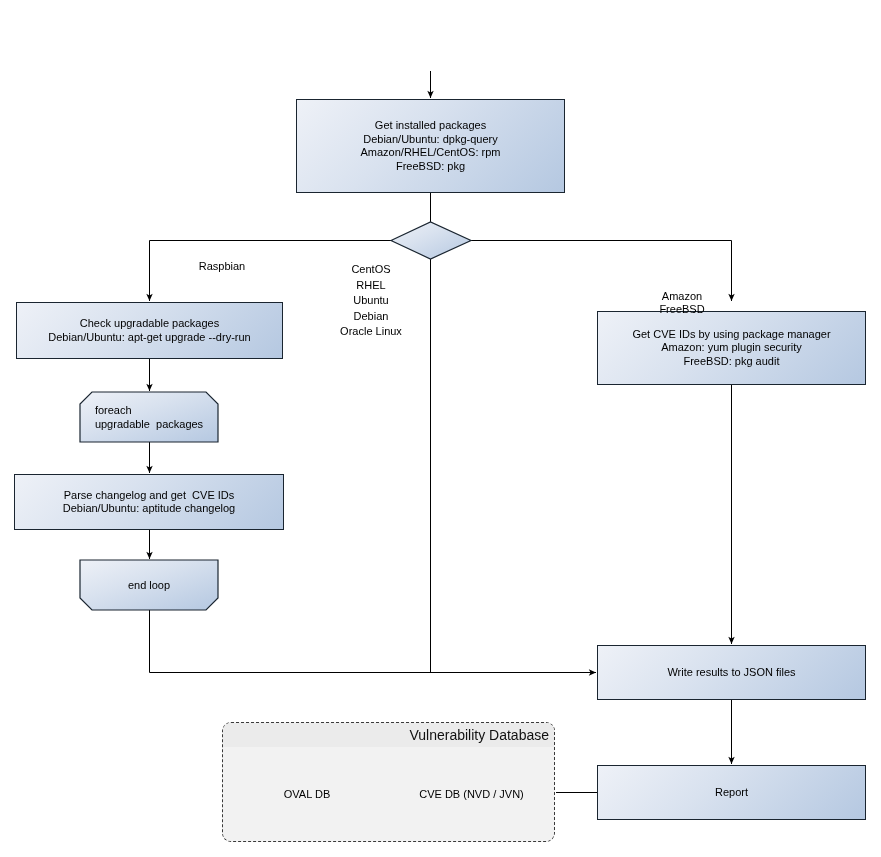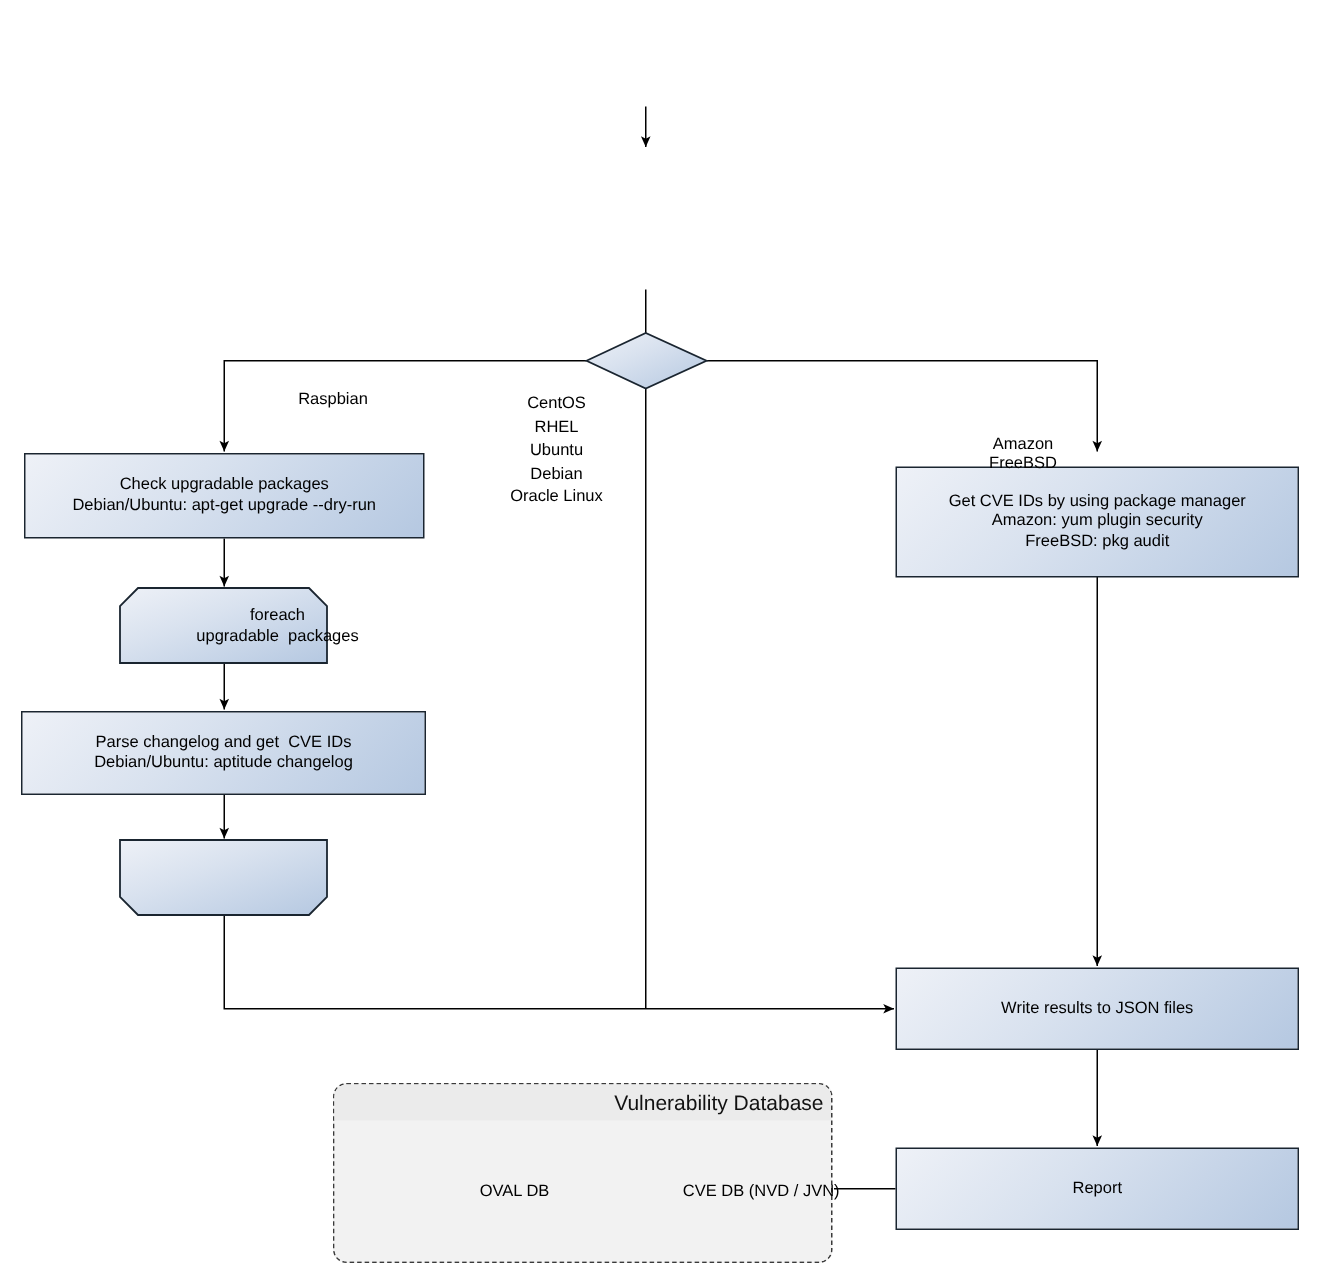--- a/index.html
+++ b/index.html
@@ -12,21 +12,21 @@
   .node {
     position:absolute; box-sizing:border-box;
     display:flex; align-items:center; justify-content:center;
     text-align:center; white-space:pre-wrap;
     font-size:11px; line-height:13.5px; color:#000;
     background:linear-gradient(135deg, #eef1f7 0%, #d9e2ef 40%, #b5c8e1 100%);
     border:1px solid #1a2530;
   }
   .shape-label {
     position:absolute; display:flex; align-items:center; justify-content:center;
-    text-align:center; white-space:pre-wrap; font-size:11px; line-height:14px;margin-left:36px;
+    white-space:pre-wrap; font-size:11px; line-height:14px;
   }
   .edge-label {
     position:absolute; text-align:center; white-space:pre-wrap; font-size:11px;
   }
   .edge-label.multi { line-height:15.5px; }
   .edge-label.two { line-height:13px;margin-top:48px; }
 
   .group-box {
     position:absolute; left:222px; top:722px; width:333px; height:120px;
     box-sizing:border-box; background:#f2f2f2;
@@ -102,32 +102,37 @@
     <g>
       <path d="M236,775.5 V816 A71,10 0 0 0 378,816 V775.5 A71,10 0 0 1 236,775.5 Z" fill="url(#gradCyl)" stroke="#1a2530" stroke-width="1.2"></path>
       <ellipse cx="307" cy="775.5" rx="71" ry="10" fill="url(#gradCap)" stroke="#1a2530" stroke-width="1.2"></ellipse>
     </g>
     <g>
       <path d="M402,775.5 V816 A69.5,10 0 0 0 541,816 V775.5 A69.5,10 0 0 1 402,775.5 Z" fill="url(#gradCyl)" stroke="#1a2530" stroke-width="1.2"></path>
       <ellipse cx="471.5" cy="775.5" rx="69.5" ry="10" fill="url(#gradCap)" stroke="#1a2530" stroke-width="1.2"></ellipse>
     </g>
   </svg>
 
+  <div class="node n-packages">Get installed packages
+Debian/Ubuntu: dpkg-query
+Amazon/RHEL/CentOS: rpm
+FreeBSD: pkg</div>
   <div class="node n-check">Check upgradable packages
 Debian/Ubuntu: apt-get upgrade --dry-run</div>
   <div class="node n-parse">Parse changelog and get  CVE IDs
 Debian/Ubuntu: aptitude changelog</div>
   <div class="node n-getcve">Get CVE IDs by using package manager
 Amazon: yum plugin security
 FreeBSD: pkg audit</div>
   <div class="node n-write">Write results to JSON files</div>
   <div class="node n-report">Report</div>
 
   <div class="shape-label l-foreach">foreach
 upgradable  packages</div>
+  <div class="shape-label l-endloop">end loop</div>
 
   <div class="edge-label el-raspbian">Raspbian</div>
   <div class="edge-label multi el-middle">CentOS
 RHEL
 Ubuntu
 Debian
 Oracle Linux</div>
   <div class="edge-label two el-right">Amazon
 FreeBSD</div>
 

